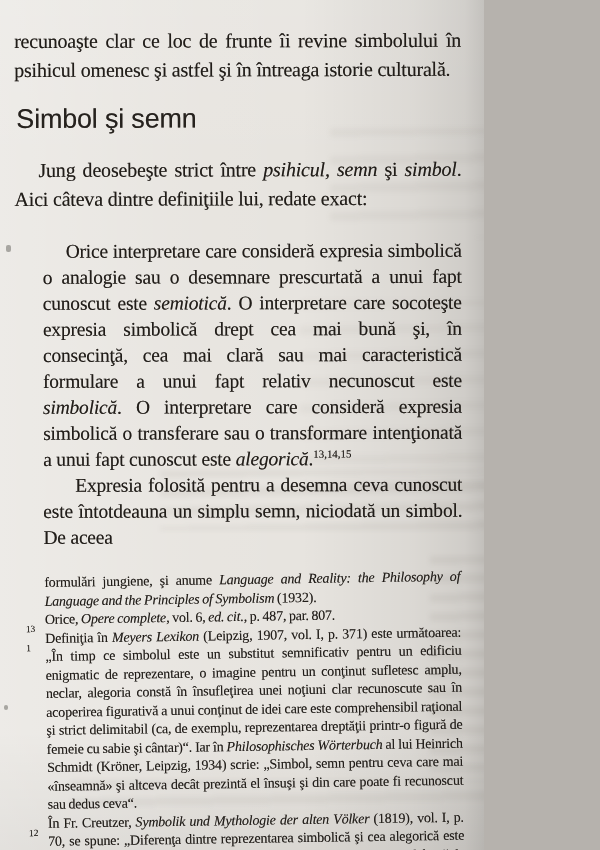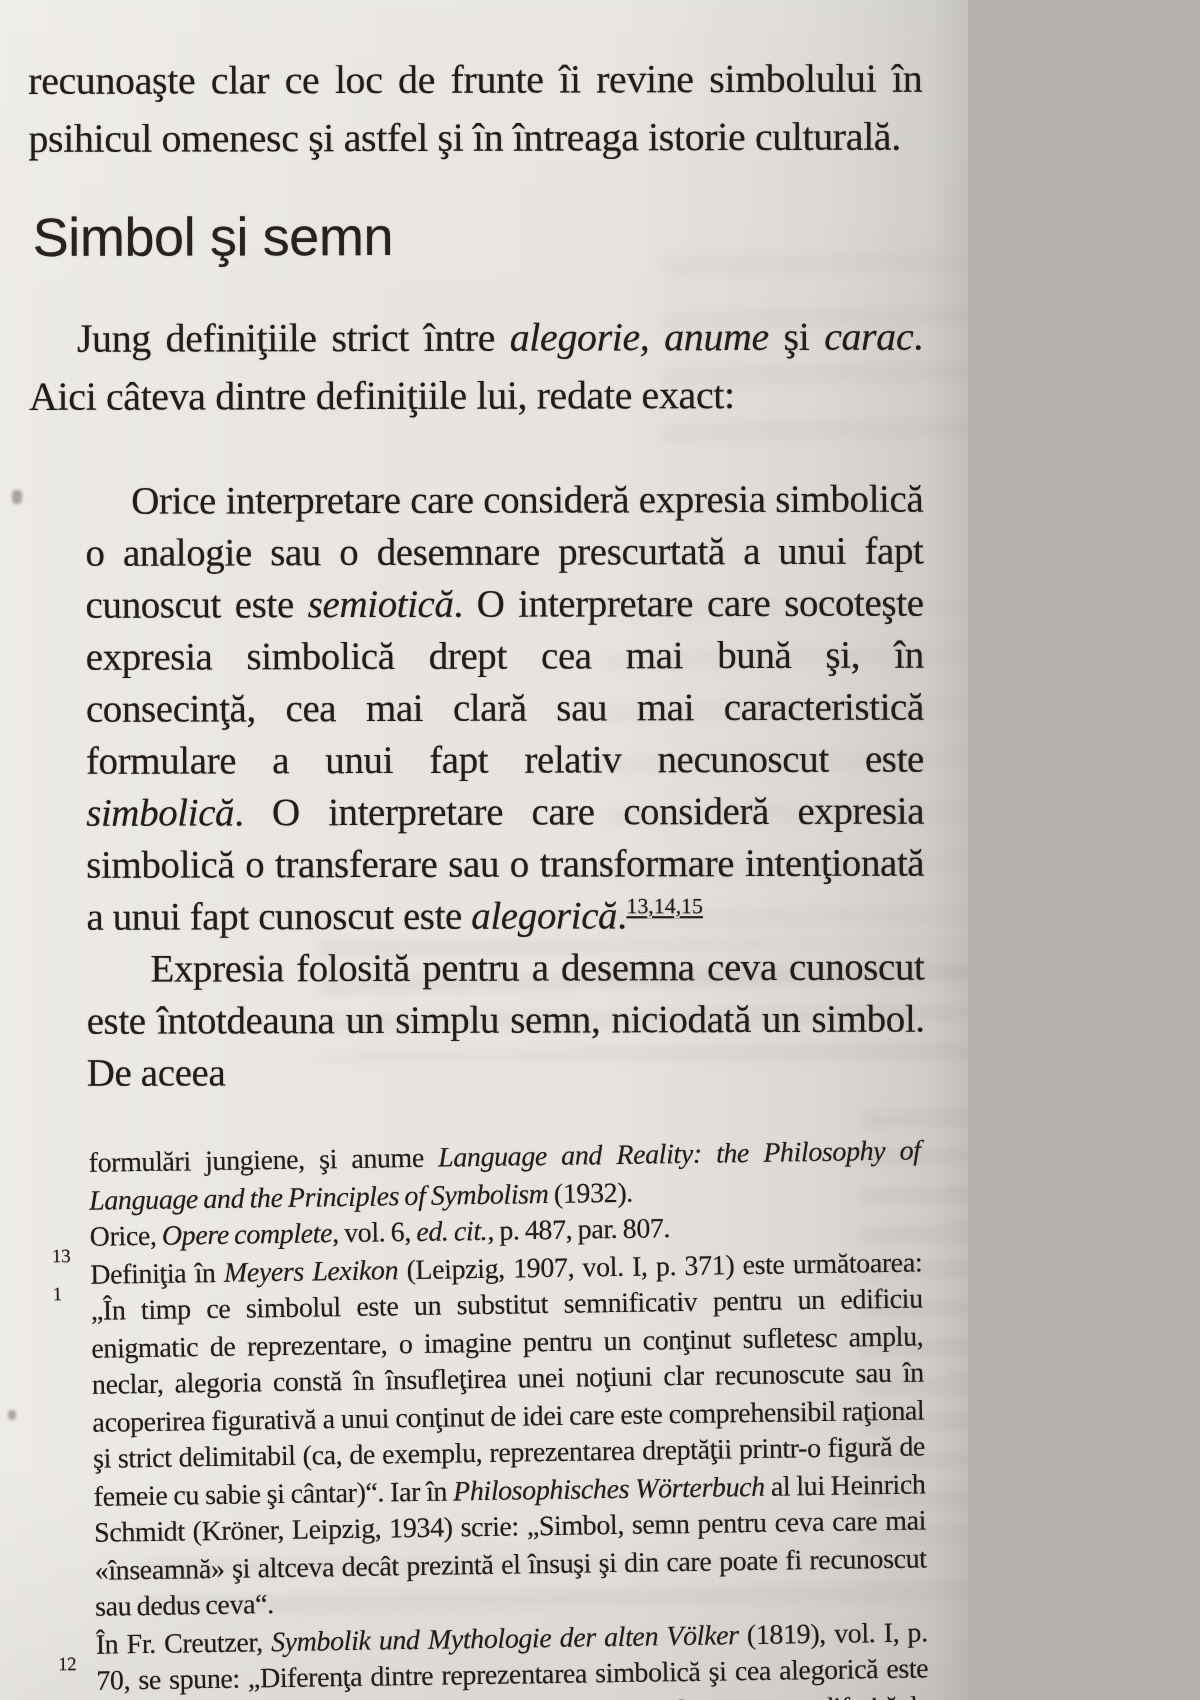--- a/index.html
+++ b/index.html
@@ -53,21 +53,21 @@
   }
 
   .quote { margin:25px 0 0 28px; }
   .qp {
     font-size:19.5px; line-height:26px; text-align:justify;
     letter-spacing:-0.2px; hyphens:manual;
     text-shadow:0 0 0.6px rgba(33,29,25,0.55);
   }
   .qp1 { text-indent:23px; }
   .qp2 { text-indent:32px; }
-  sup { font-size:0.56em; vertical-align:super; line-height:0; letter-spacing:0;text-decoration:underline; }
+  sup { font-size:0.56em; vertical-align:super; line-height:0; letter-spacing:0; }
 
   .footnotes {
     margin:23px 0 0 31px; transform:rotate(-0.7deg); transform-origin:0 60%;
   }
   .fn {
     position:relative; font-size:14px; line-height:18.5px; text-align:justify;
     letter-spacing:-0.2px; word-spacing:-0.6px;
     text-shadow:0 0 0.5px rgba(33,29,25,0.5);
   }
   .fn-num {
@@ -88,21 +88,21 @@
   <div class="ghost g5"></div>
   <div class="speck" style="left:6px;top:245px;width:5px;height:7px;"></div>
   <div class="speck" style="left:4px;top:705px;width:4px;height:5px;"></div>
 
   <div class="content">
 
     <p class="body">recunoaşte clar ce loc de frunte îi revine simbolului în psihicul omenesc şi astfel şi în întreaga istorie culturală.</p>
 
     <h1 class="heading">Simbol şi semn</h1>
 
-    <p class="body intro"><span>Jung definiţiile strict între </span><i>alegorie, anume</i><span> şi </span><i>carac</i><span>. Aici câteva dintre definiţiile lui, redate exact:</span></p>
+    <p class="body intro"><span>Jung deosebeşte strict între </span><i>psihicul, semn</i><span> şi </span><i>simbol</i><span>. Aici câteva dintre definiţiile lui, redate exact:</span></p>
 
     <div class="quote">
       <p class="qp qp1"><span>Orice interpretare care consideră expresia simbolică o analogie sau o desemnare prescurtată a unui fapt cunoscut este </span><i>semiotică</i><span>. O interpretare care socoteşte expresia simbolică drept cea mai bună şi, în consecinţă, cea mai clară sau mai carac­teristică formulare a unui fapt relativ necunoscut este </span><i>simbolică</i><span>. O interpretare care consideră expresia simbolică o transfe­rare sau o transformare intenţionată a unui fapt cunoscut este </span><i>alegorică</i><span>.</span><sup>13,14,15</sup></p>
       <p class="qp qp2">Expresia folosită pentru a desemna ceva cunoscut este întotdeauna un simplu semn, niciodată un simbol. De aceea</p>
     </div>
 
     <div class="footnotes">
       <p class="fn"><span>formulări jungiene, şi anume </span><i>Language and Reality: the Philosophy of Language and the Principles of Symbolism</i><span> (1932).</span></p>
 
       <p class="fn">

